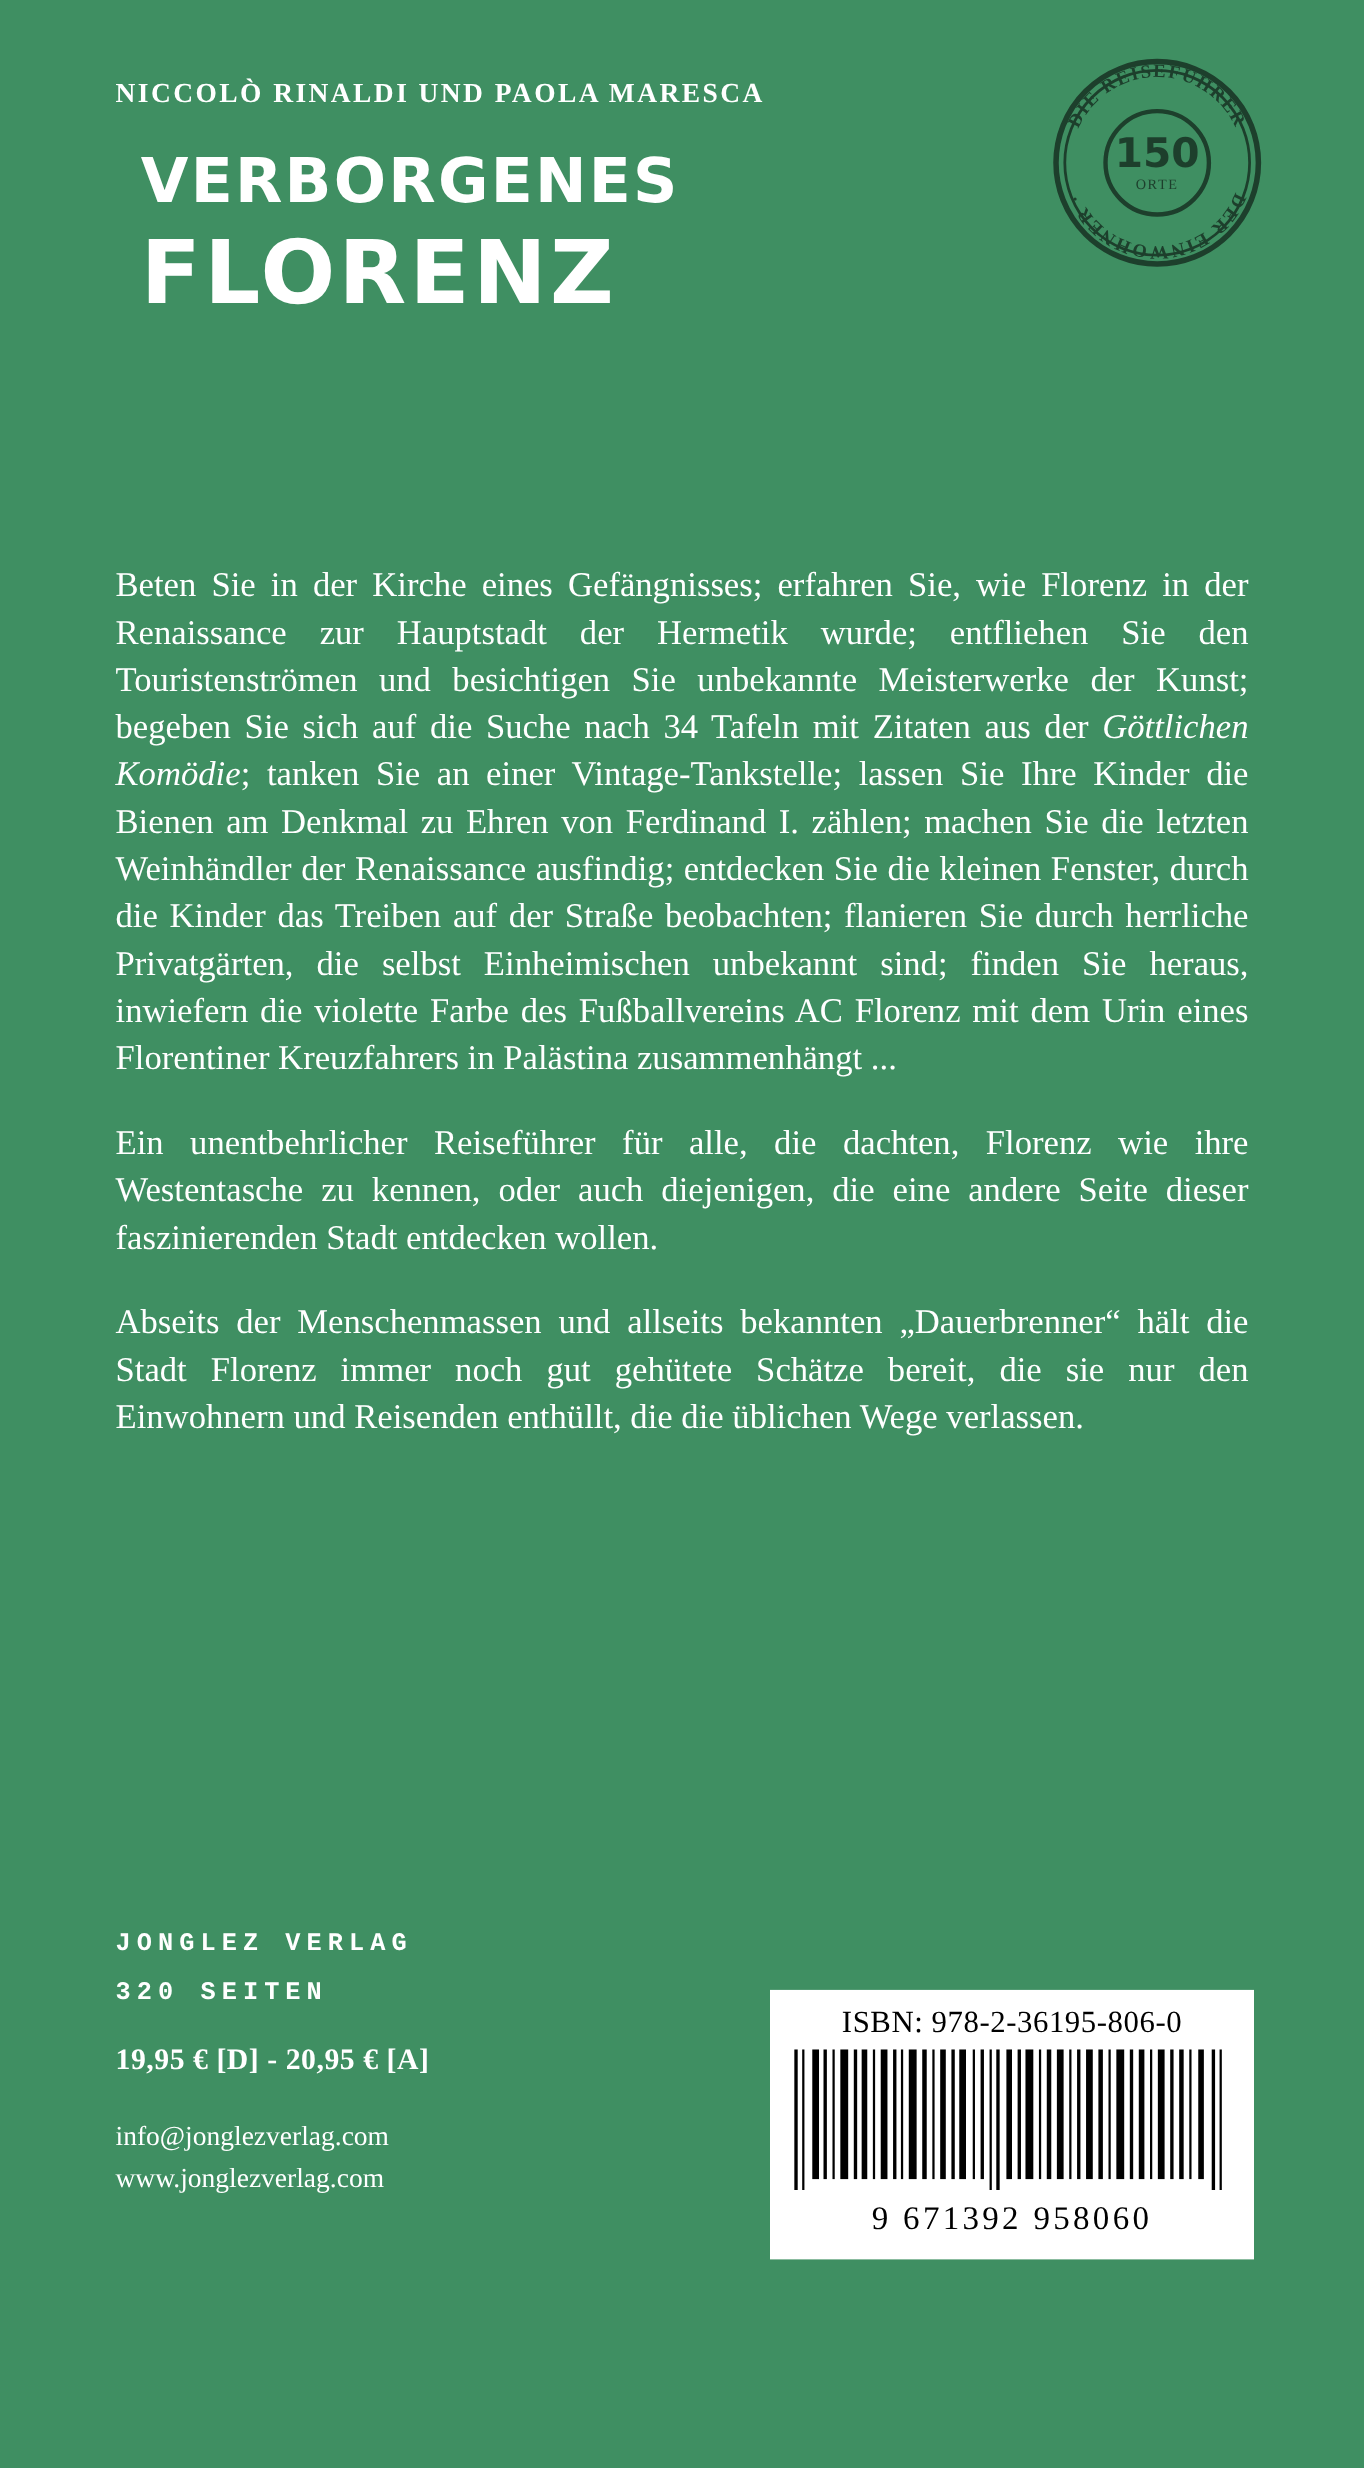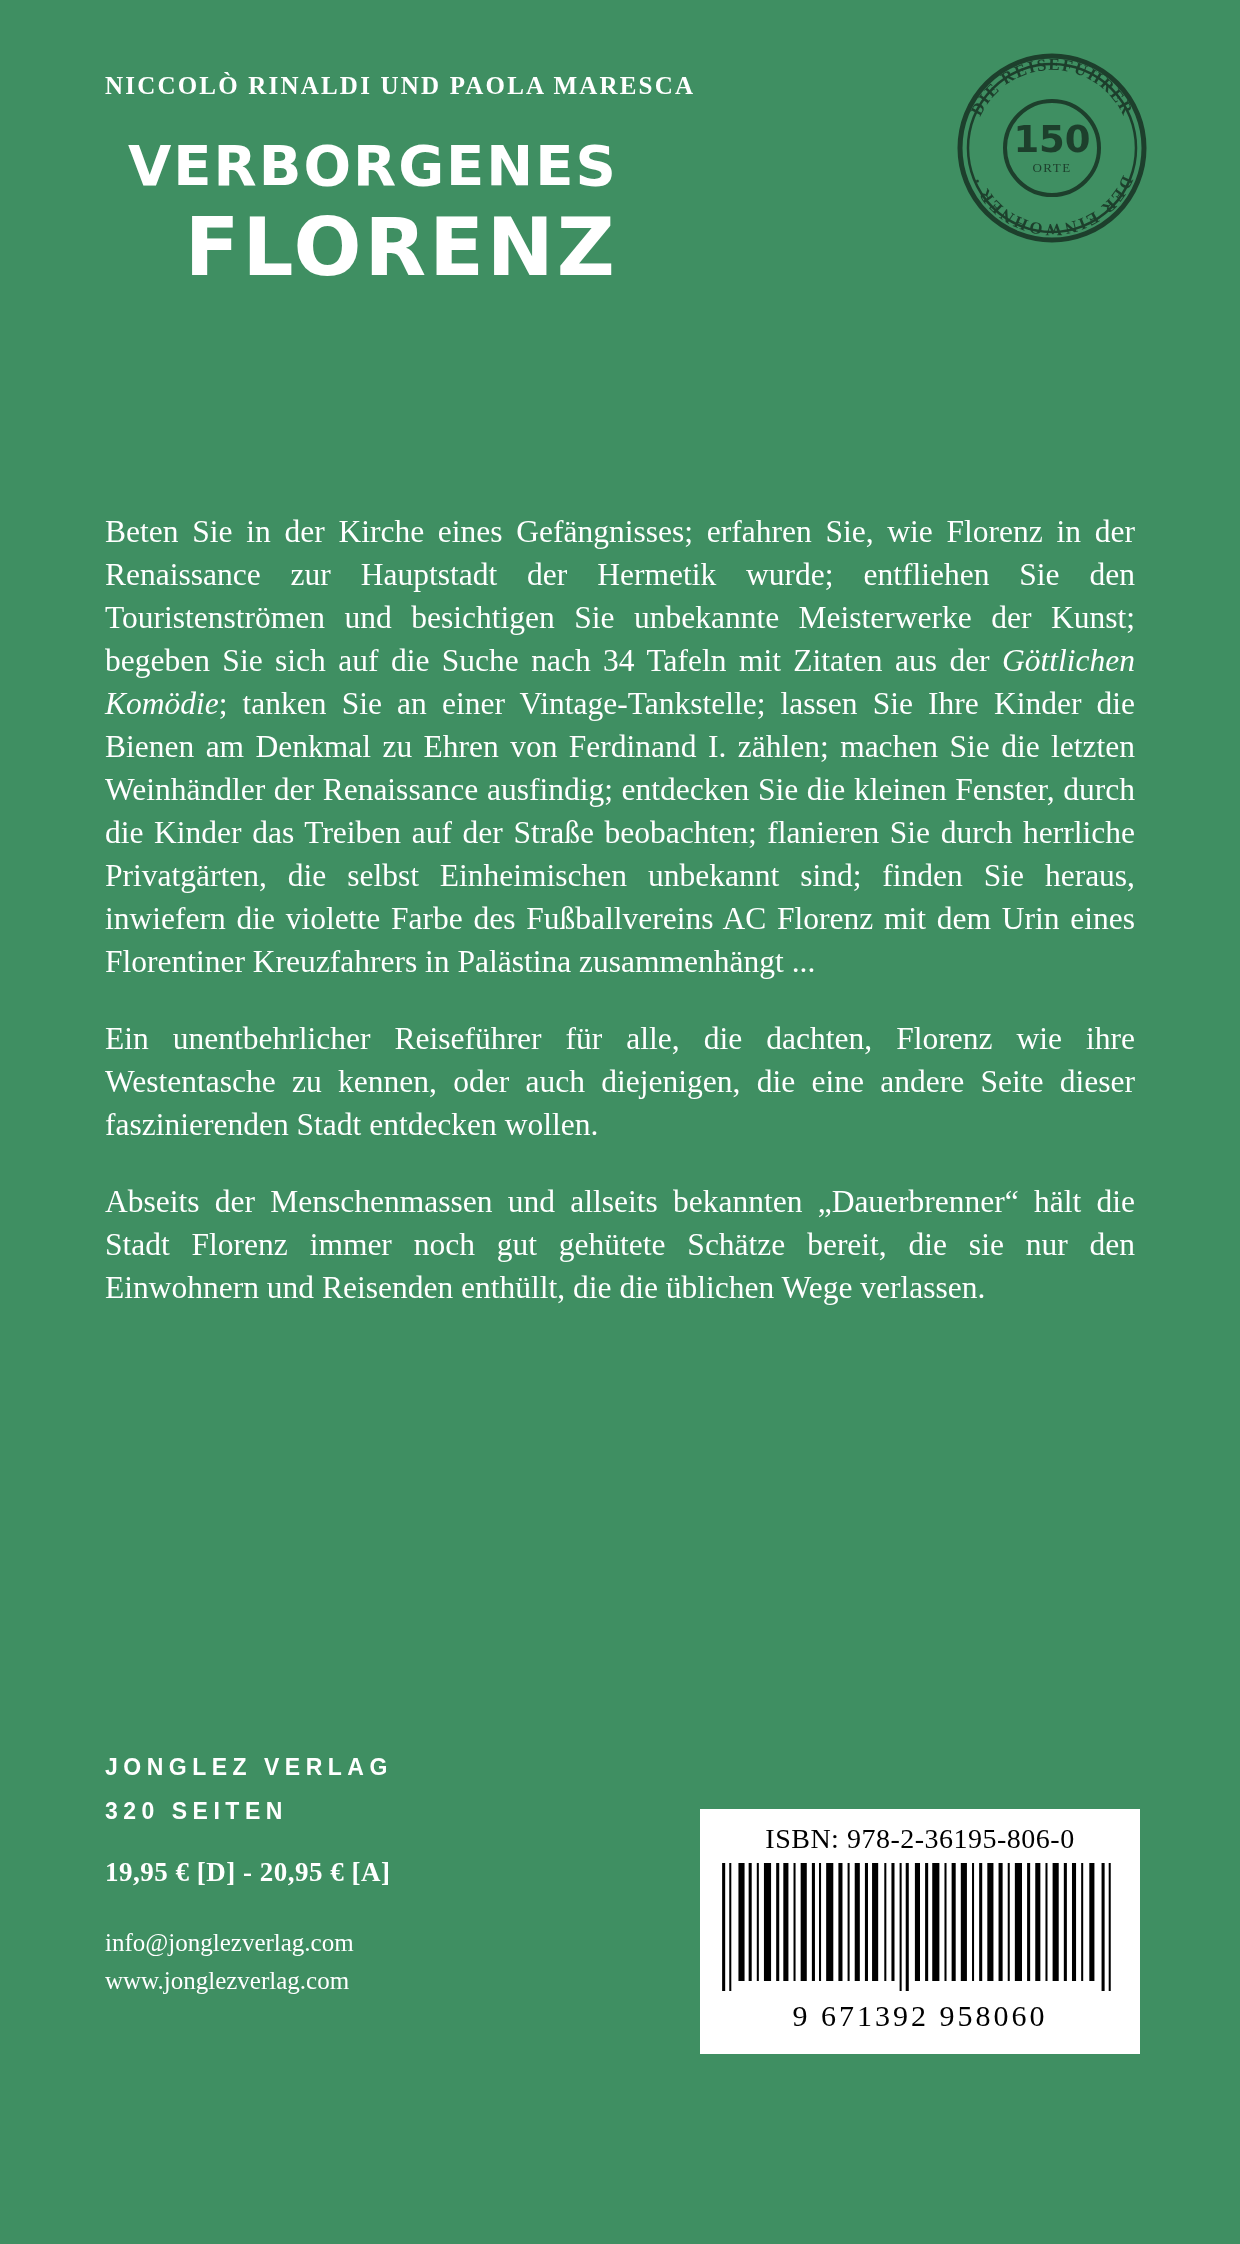--- a/index.html
+++ b/index.html
@@ -33,21 +33,20 @@
     font-weight: bold;
     letter-spacing: 2.2px;
     color: #ffffff;
     text-transform: uppercase;
     white-space: nowrap;
   }
   .title-block {
     position: absolute;
     top: 138px;
     left: 128px;
-    text-align: right;
   }
   .title-line1 {
     font-family: "DejaVu Sans", sans-serif;
     font-weight: bold;
     font-size: 56px;
     letter-spacing: 2px;
     line-height: 1;
     color: #ffffff;
   }
   .title-line2 {
@@ -89,21 +88,21 @@
   .para em { font-style: italic; }
 
   
   .footer {
     position: absolute;
     left: 105px;
     bottom: 92px;
     width: 520px;
   }
   .pub-line {
-    font-family: Liberation Sans, sans-serif;
+    font-family: Liberation Mono, monospace;
     font-weight: bold;
     font-size: 23px;
     letter-spacing: 5.5px;
     line-height: 44px;
     text-transform: uppercase;
     color: #ffffff;
     white-space: nowrap;
   }
   .price-line {
     font-family: "Liberation Serif", serif;

